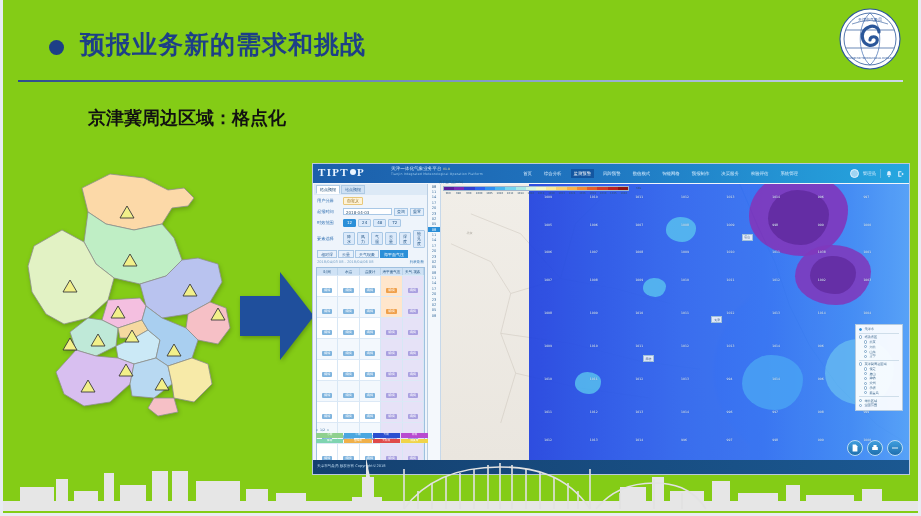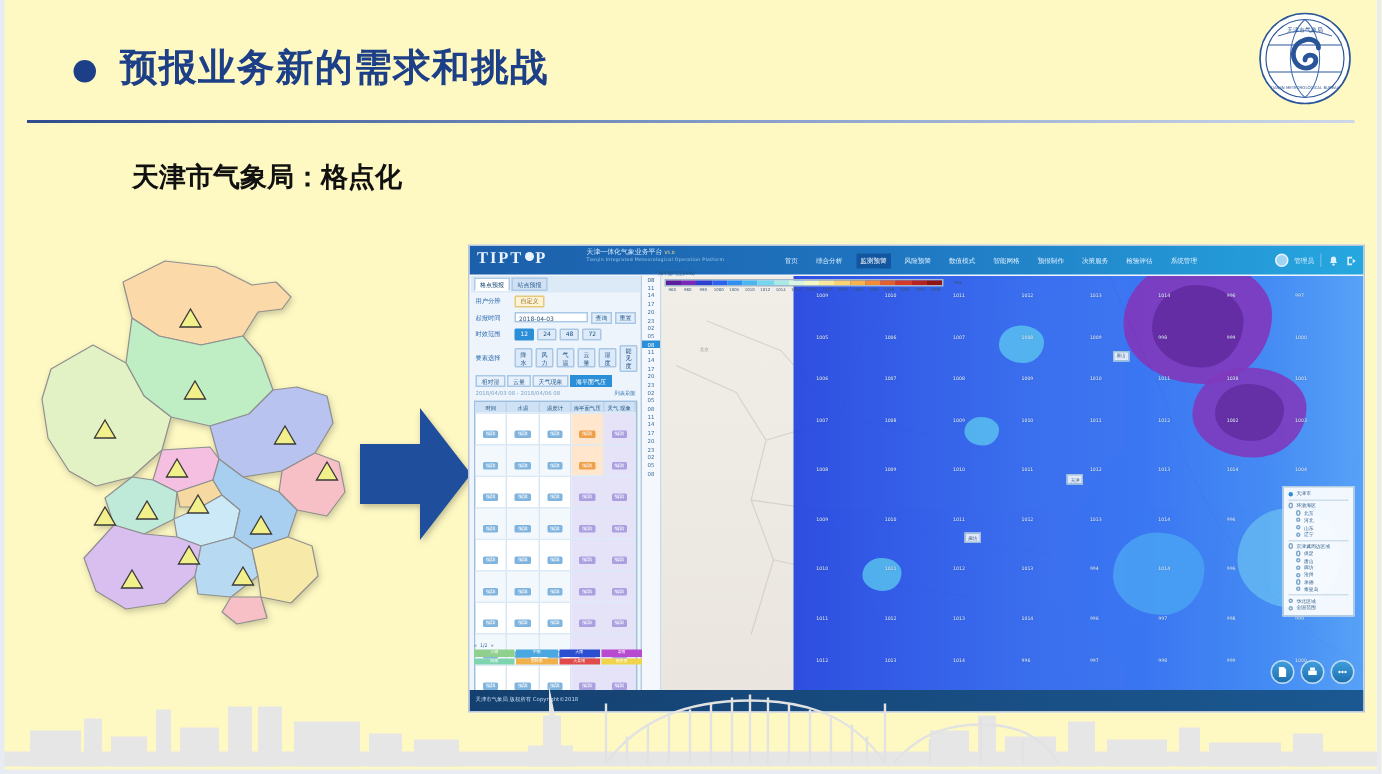--- a/index.html
+++ b/index.html
@@ -4,21 +4,21 @@
 <style>
   * { box-sizing: border-box; }
   html, body { margin:0; padding:0; }
   body {
     width:921px; height:516px; position:relative; overflow:hidden;
     background:#ffffff;
     font-family:"Liberation Sans","DejaVu Sans",sans-serif;
   }
 
   
-  .slide { position:absolute; inset:0; background:#fef9c3; }
+  .slide { position:absolute; inset:0; background:#84cc16; }
   .slide-border-l { position:absolute; left:0; top:0; bottom:0; width:3px; background:#e8ecf2; }
   .slide-border-r { position:absolute; right:0; top:0; bottom:0; width:3px; background:#e8ecf2; }
   .slide-border-b { position:absolute; left:0; right:0; bottom:0; height:3px; background:#e8ecf2; }
 
   
   .header { position:absolute; left:0; top:0; width:921px; height:82px; }
   .header-rule { position:absolute; left:18px; top:80px; width:885px; height:2px;
      background:linear-gradient(to right,#2e4d8e,#8fa6cf 60%,#cdd7e8); }
   .bullet { position:absolute; left:49px; top:40px; width:15px; height:15px;
      border-radius:50%; background:#1d3f87; }
@@ -218,21 +218,21 @@
         <path d="M9 24 H57 M9 42 H57" stroke="#2a5699" stroke-width="0.7" fill="none"></path>
         <path d="M33 7 C20 18 20 48 33 59 C46 48 46 18 33 7 Z" fill="none" stroke="#3f6cb0" stroke-width="0.7"></path>
         <path d="M42 26 C42 21 36 19 32 21 C26 23 24 29 26 34 C28 39 34 41 38 38 C41 36 41 32 38 31 C35.5 30.2 33 31.5 33 34" fill="none" stroke="#2a5699" stroke-width="3.2" stroke-linecap="round" stroke-linejoin="round"></path>
         <path d="M15 18 Q33 11 51 18" fill="none" stroke="#2a5699" stroke-width="0.6"></path>
         <text x="33" y="15" font-size="4" fill="#2a5699" text-anchor="middle" font-family="DejaVu Sans">天津市气象局</text>
         <text x="33" y="53" font-size="2.6" fill="#2a5699" text-anchor="middle" font-family="DejaVu Sans">TIANJIN METEOROLOGICAL BUREAU</text>
       </svg>
     </div>
   </div>
 
-  <div class="sub-title">天津市气象局：格点化</div>
+  <div class="sub-title">京津冀周边区域：格点化</div>
 
   <div class="tj-map">
     <svg width="210" height="262" viewBox="0 0 210 262">
       <g stroke="#8f8f8f" stroke-width="0.8" stroke-linejoin="round">
 
         <path d="M60 20 L88 6 L122 10 L146 22 L162 20 L172 30 L166 38 L150 40 L140 56 L112 62 L84 56 L66 44 Z" fill="#fcd9a8"></path>
 
         <path d="M66 44 L84 56 L112 62 L140 56 L152 70 L160 92 L144 108 L118 116 L92 110 L74 96 L62 74 Z" fill="#bfeec5"></path>
 
         <path d="M12 78 L40 62 L62 74 L74 96 L92 110 L86 132 L66 150 L42 156 L24 146 L10 124 L6 98 Z" fill="#e2f2c4"></path>

